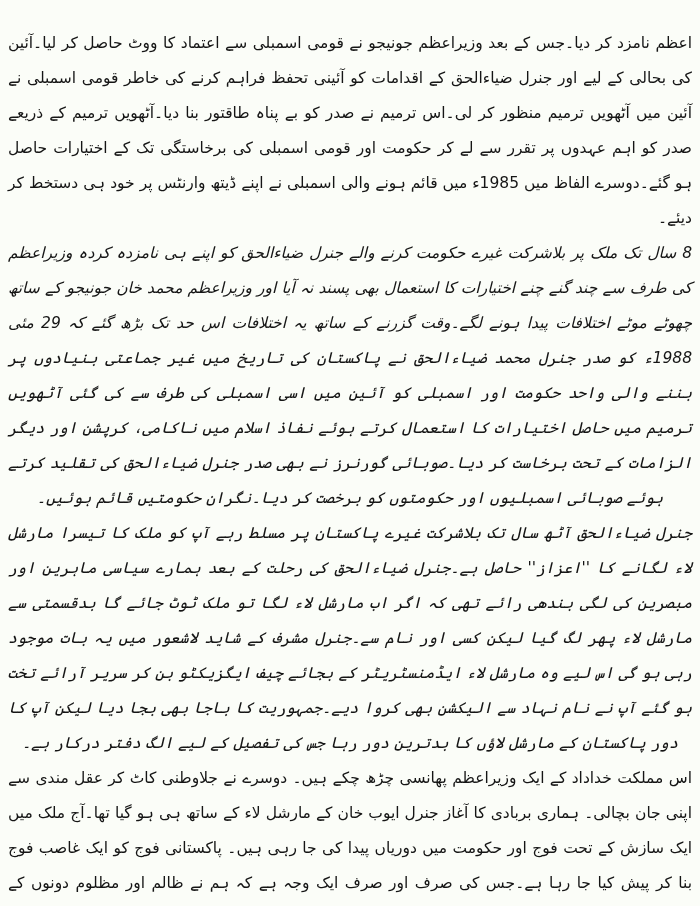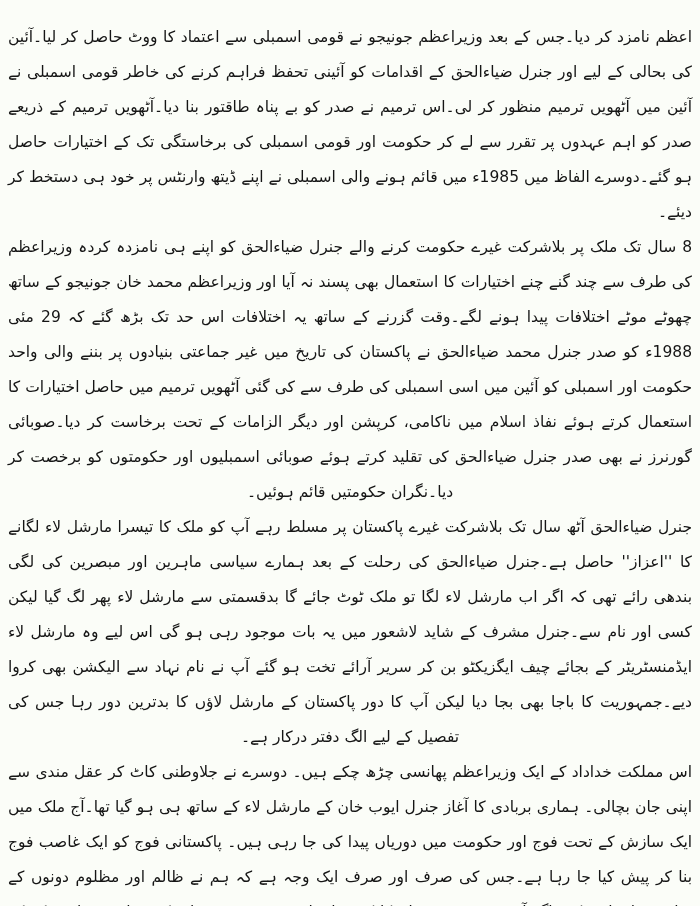--- a/index.html
+++ b/index.html
@@ -9,36 +9,37 @@
   body {
     width: 700px;
     height: 906px;
     background: #fbfdf8;
     overflow: hidden;
   }
   .page {
     box-sizing: border-box;
     width: 700px;
     height: 906px;
-    padding: 20px 8px 0 8px;
+    padding: 26px 8px 0 8px;
     direction: rtl;
     font-family: "DejaVu Sans", sans-serif;
     font-size: 15.5px;
     line-height: 35px;
     color: #151515;
     text-align: justify;
   }
   .para {
     margin: 0;
     text-align: justify;
     text-align-last: right;
   }
   
   .para.shifted-last {
     text-align-last: center;
+    font-style: italic;
   }
 </style>
 </head>
 <body>
 
 <div class="page">
   <p class="para">اعظم نامزد کر دیا۔جس کے بعد وزیراعظم جونیجو نے قومی اسمبلی سے اعتماد کا ووٹ حاصل کر لیا۔آئین کی بحالی کے لیے اور جنرل ضیاءالحق کے اقدامات کو آئینی تحفظ فراہم کرنے کی خاطر قومی اسمبلی نے آئین میں آٹھویں ترمیم منظور کر لی۔اس ترمیم نے صدر کو بے پناہ طاقتور بنا دیا۔آٹھویں ترمیم کے ذریعے صدر کو اہم عہدوں پر تقرر سے لے کر حکومت اور قومی اسمبلی کی برخاستگی تک کے اختیارات حاصل ہو گئے۔دوسرے الفاظ میں 1985ء میں قائم ہونے والی اسمبلی نے اپنے ڈیتھ وارنٹس پر خود ہی دستخط کر دیئے۔</p>
   <p class="para shifted-last">8 سال تک ملک پر بلاشرکت غیرے حکومت کرنے والے جنرل ضیاءالحق کو اپنے ہی نامزدہ کردہ وزیراعظم کی طرف سے چند گنے چنے اختیارات کا استعمال بھی پسند نہ آیا اور وزیراعظم محمد خان جونیجو کے ساتھ چھوٹے موٹے اختلافات پیدا ہونے لگے۔وقت گزرنے کے ساتھ یہ اختلافات اس حد تک بڑھ گئے کہ 29 مئی 1988ء کو صدر جنرل محمد ضیاءالحق نے پاکستان کی تاریخ میں غیر جماعتی بنیادوں پر بننے والی واحد حکومت اور اسمبلی کو آئین میں اسی اسمبلی کی طرف سے کی گئی آٹھویں ترمیم میں حاصل اختیارات کا استعمال کرتے ہوئے نفاذ اسلام میں ناکامی، کرپشن اور دیگر الزامات کے تحت برخاست کر دیا۔صوبائی گورنرز نے بھی صدر جنرل ضیاءالحق کی تقلید کرتے ہوئے صوبائی اسمبلیوں اور حکومتوں کو برخصت کر دیا۔نگران حکومتیں قائم ہوئیں۔</p>
   <p class="para shifted-last">جنرل ضیاءالحق آٹھ سال تک بلاشرکت غیرے پاکستان پر مسلط رہے آپ کو ملک کا تیسرا مارشل لاء لگانے کا ''اعزاز'' حاصل ہے۔جنرل ضیاءالحق کی رحلت کے بعد ہمارے سیاسی ماہرین اور مبصرین کی لگی بندھی رائے تھی کہ اگر اب مارشل لاء لگا تو ملک ٹوٹ جائے گا بدقسمتی سے مارشل لاء پھر لگ گیا لیکن کسی اور نام سے۔جنرل مشرف کے شاید لاشعور میں یہ بات موجود رہی ہو گی اس لیے وہ مارشل لاء ایڈمنسٹریٹر کے بجائے چیف ایگزیکٹو بن کر سریر آرائے تخت ہو گئے آپ نے نام نہاد سے الیکشن بھی کروا دیے۔جمہوریت کا باجا بھی بجا دیا لیکن آپ کا دور پاکستان کے مارشل لاؤں کا بدترین دور رہا جس کی تفصیل کے لیے الگ دفتر درکار ہے۔</p>
   <p class="para">اس مملکت خداداد کے ایک وزیراعظم پھانسی چڑھ چکے ہیں۔ دوسرے نے جلاوطنی کاٹ کر عقل مندی سے اپنی جان بچالی۔ ہماری بربادی کا آغاز جنرل ایوب خان کے مارشل لاء کے ساتھ ہی ہو گیا تھا۔آج ملک میں ایک سازش کے تحت فوج اور حکومت میں دوریاں پیدا کی جا رہی ہیں۔ پاکستانی فوج کو ایک غاصب فوج بنا کر پیش کیا جا رہا ہے۔جس کی صرف اور صرف ایک وجہ ہے کہ ہم نے ظالم اور مظلوم دونوں کے ساتھ بے انصافی کی۔اگر آج بھی قومی سطح کا کوئی ایسا فورم بنے جو روزانہ کی بنیاد پر مباحث کر کے پاکستانی تاریخ کے فوجی اور غیر فوجی ملزمان کا تعین کرے ان کی زندگی یا موت دونوں صورتوں میں جزا و سزا کا تعین کرے تو میرے ناقص علم کے مطابق جو بے یقینی اور بدگمانی کی فضا ملک میں پھیلی ہوئی ہے اور آئے روز ہم فوج اور حکومت میں کشمکش کا اذیت ناک منظر دیکھتے ہیں اس سے کافی حد تک نجات مل جائے گی لیکن بقول اقبال</p>

